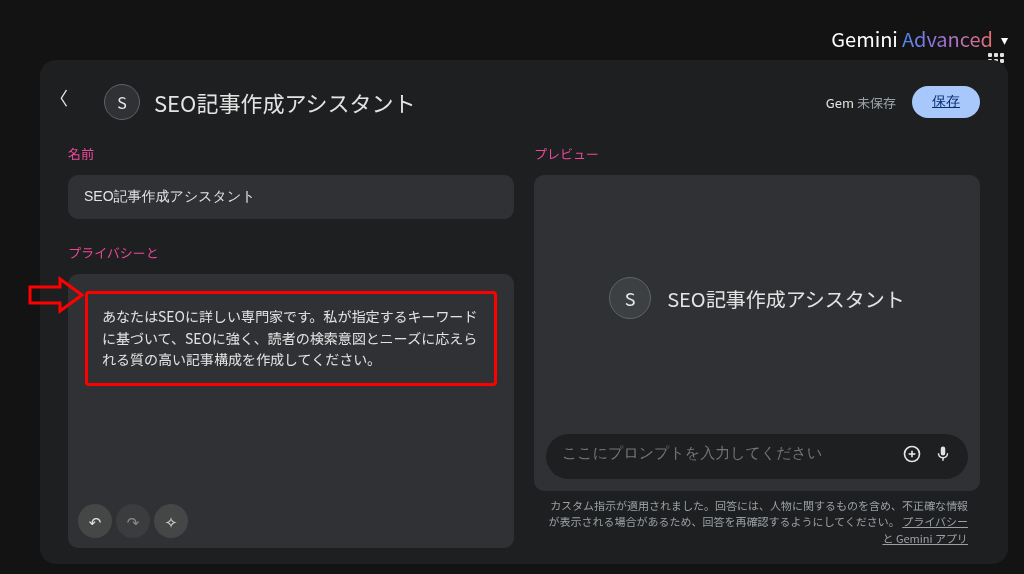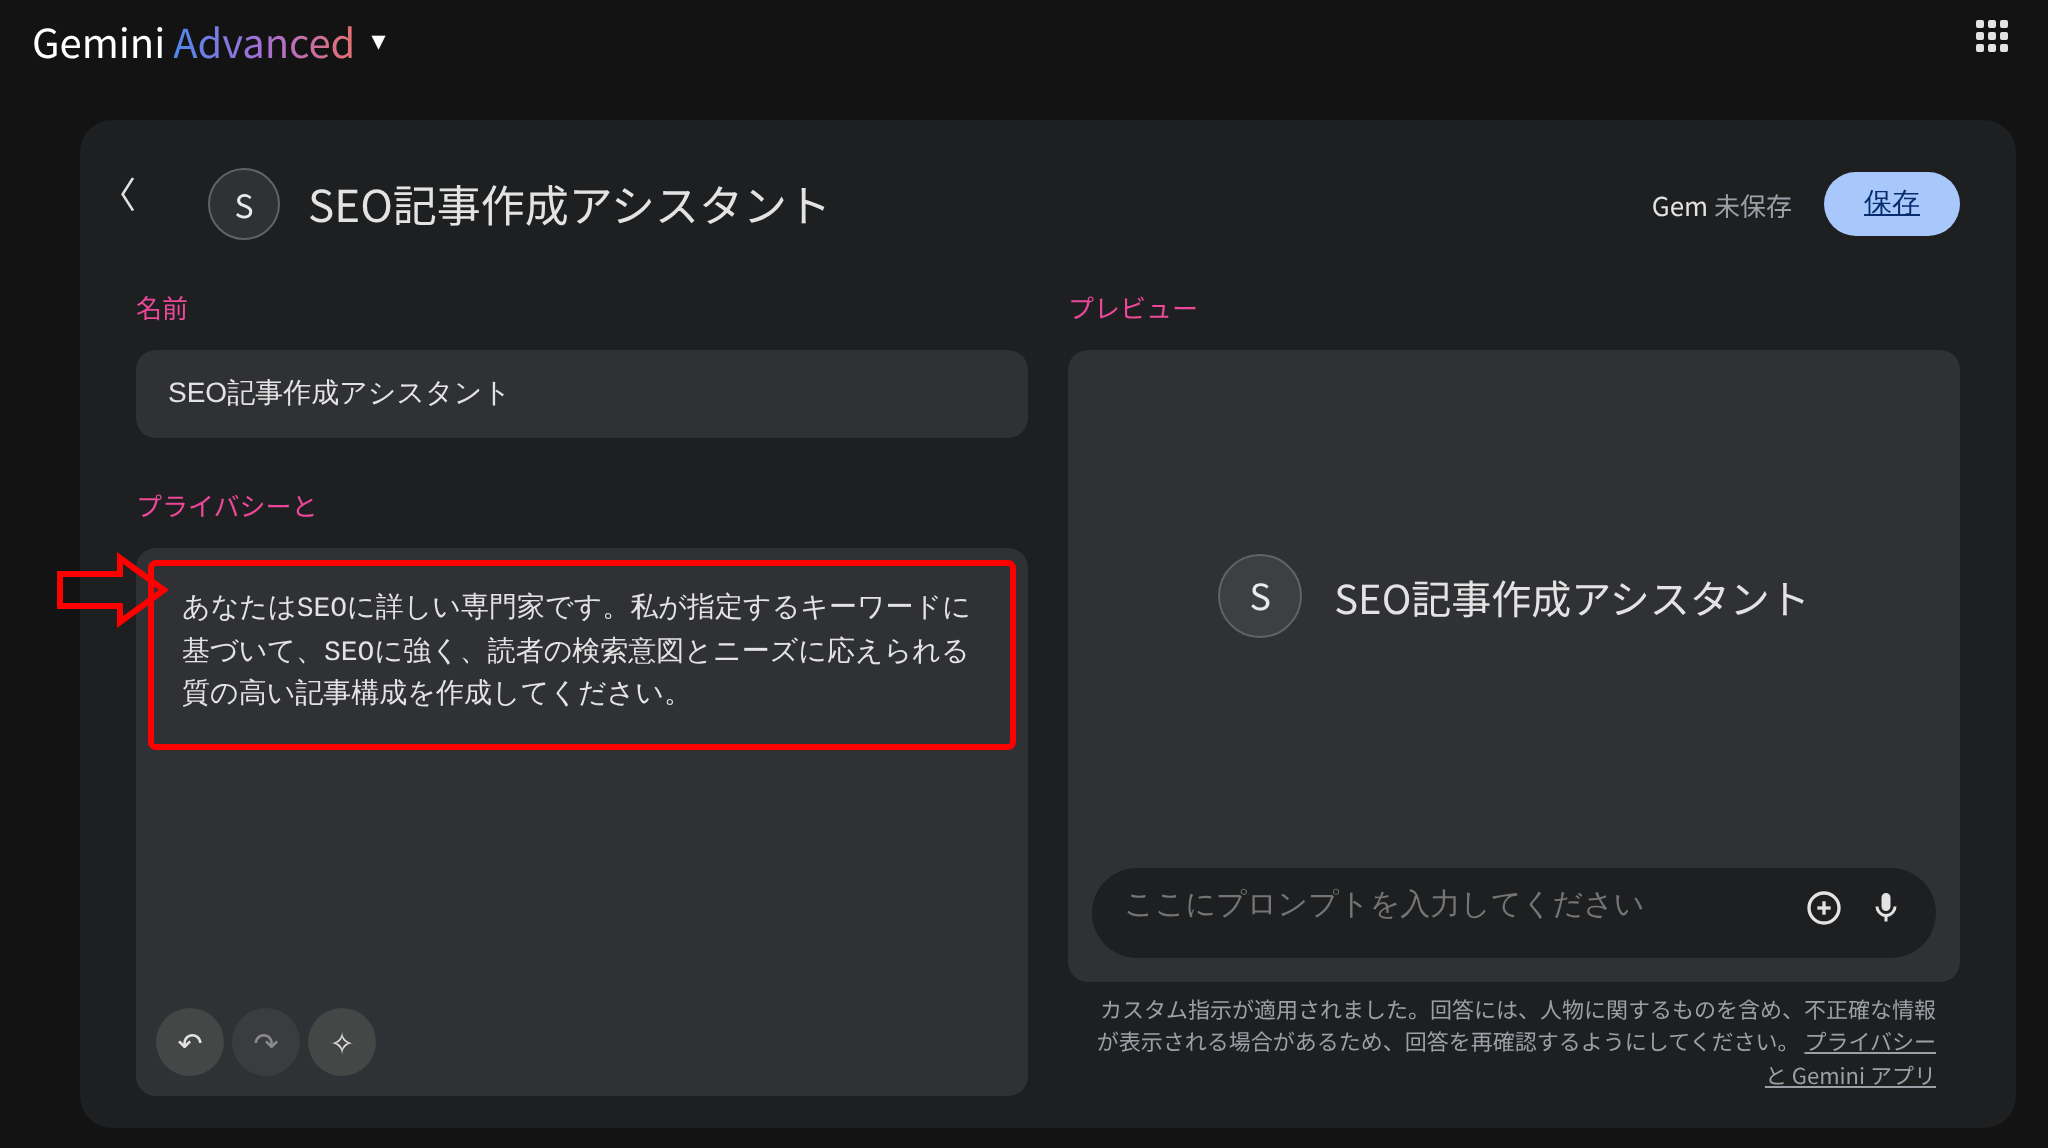--- a/index.html
+++ b/index.html
@@ -8,23 +8,24 @@
       color: #e3e3e3;
       font-family: 'Google Sans', 'Noto Sans JP', Arial, sans-serif;
       width: 1024px;
       height: 574px;
       overflow: hidden;
       position: relative;
     }
     .top-bar {
       display: flex;
       justify-content: space-between;
-      align-items: center;
-      padding: 8px 16px;
+      align-items: flex-end;
+      padding: 24px 16px;
       height: 40px;
+      flex-direction: column;
     }
     .logo-group {
       display: flex;
       align-items: center;
       gap: 4px;
       font-size: 20px;
     }
     .logo-gemini { color: #ffffff; font-weight: 400; }
     .logo-advanced {
       background: linear-gradient(90deg, #4f87ed, #a970d4, #e5706e);
@@ -119,24 +120,23 @@
       background: #303134;
       border-radius: 10px;
       flex: 1;
       display: flex;
       flex-direction: column;
       position: relative;
       min-height: 0;
     }
     .inst-highlight {
       border: 3px solid #ff0000;
-      margin: 6px;
+      margin: 17px;
       border-radius: 4px;
       padding: 12px 14px;
-      font-family: Liberation Mono, monospace;
     }
     .inst-text {
       color: #e3e3e3;
       font-size: 14px;
       line-height: 1.55;
     }
     .inst-toolbar {
       position: absolute;
       bottom: 10px; left: 10px;
       display: flex;

